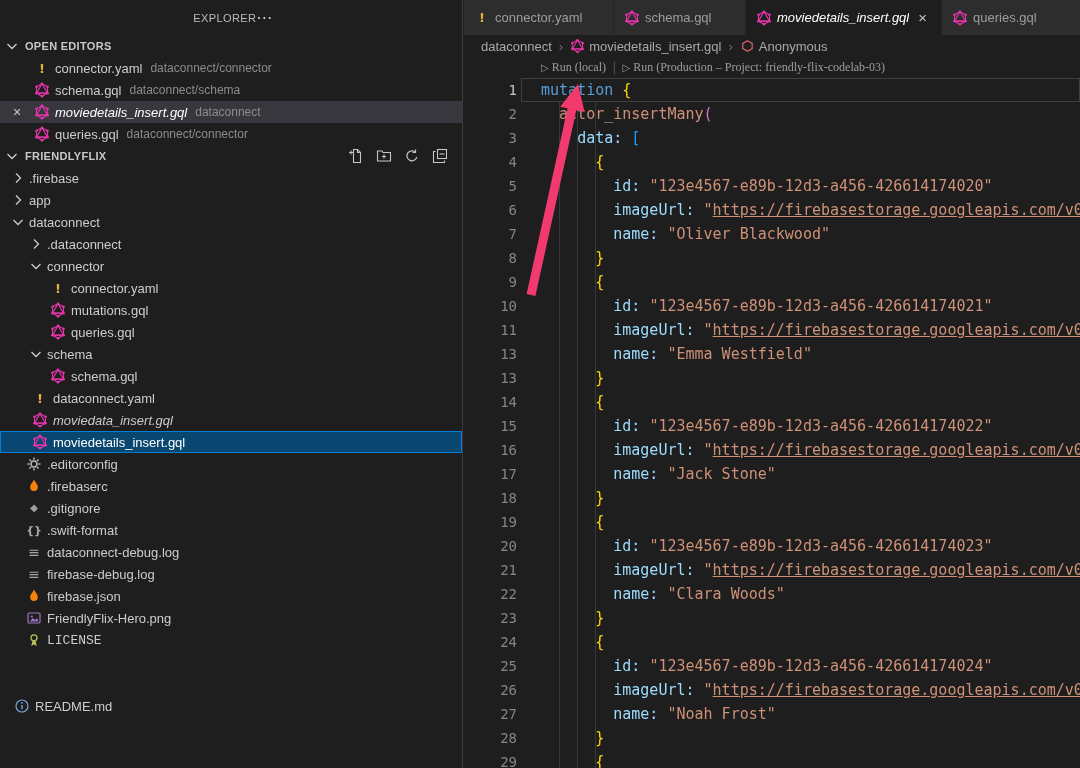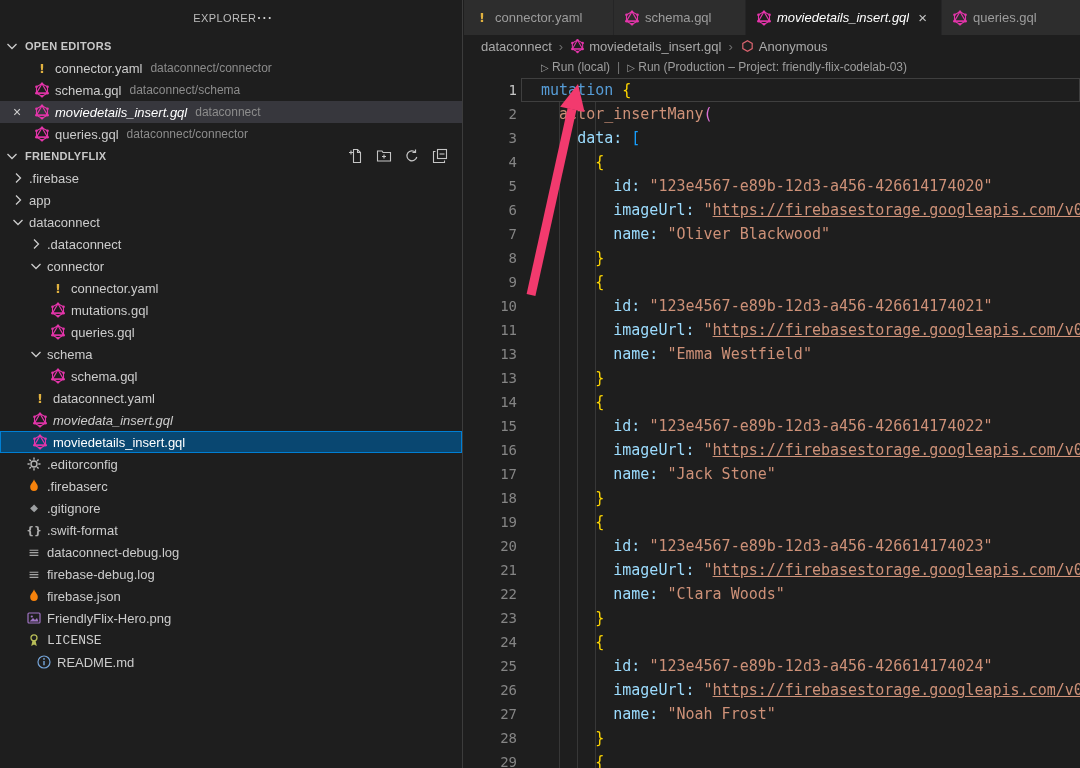--- a/index.html
+++ b/index.html
@@ -39,21 +39,21 @@
   .tab.active{background:#1e1e1e;color:#fff}
   .tlabel{overflow:hidden;text-overflow:ellipsis;white-space:nowrap}
   .tclose{margin-left:9px;font-size:15px;color:#c5c5c5}
   .breadcrumb{height:22px;display:flex;align-items:center;padding-left:17px;font-size:13px;
     color:#a9a9a9;flex:none;gap:7px;background:#1e1e1e}
   .bc-item{display:flex;align-items:center;gap:4px}
   .bc-item .icw{margin-right:0;width:15px;height:15px}
   .bc-sep{color:#6e6e6e}
   .code{position:relative;flex:1;overflow:hidden;font-family:"DejaVu Sans Mono",monospace;font-size:15px}
   .codelens{height:21px;line-height:20px;padding-left:77px;font-size:12px;color:#9d9d9d;
-    font-family:Liberation Sans, sans-serif;white-space:nowrap}
+    font-family:Liberation Serif, serif;white-space:nowrap}
   .cl-link{cursor:pointer}
   .play{font-size:10px}
   .cl-sep{margin:0 7px;color:#777}
   .lines{position:relative}
   .line{display:flex;height:24px;line-height:24px;position:relative}
   .ln{width:53px;text-align:right;color:#858585;flex:none;font-size:14px}
   .lt{padding-left:24px;white-space:pre;flex:1;min-width:0;overflow:hidden}
   .line.cur .ln{color:#c6c6c6}
   .line.cur::after{content:"";position:absolute;left:57px;right:0;top:0;bottom:0;
     border:1px solid #3f3f3f;pointer-events:none}
@@ -418,21 +418,21 @@
         </div>
         <div class="row tree-row" style="padding-left: 26px; font-family: Liberation Mono, monospace;">
           <span class="icw">
             <svg viewBox="0 0 16 16">
               <circle cx="8" cy="5.8" r="3" fill="none" stroke="#b8bd58" stroke-width="1.3"></circle>
               <path d="M6.6 8.2L5.2 14L8 12.5L10.8 14L9.4 8.2" fill="#b8bd58"></path>
             </svg>
           </span>
           <span class="lbl">LICENSE</span>
         </div>
-        <div class="row tree-row" style="padding-left: 36px;">
+        <div class="row tree-row" style="padding-left: 14px; margin-top: 44px;">
           <span class="icw">
             <svg viewBox="0 0 16 16">
               <circle cx="8" cy="8" r="6" fill="none" stroke="#75a4d8" stroke-width="1.2"></circle>
               <path d="M8 7V11.3" stroke="#75a4d8" stroke-width="1.4"></path>
               <circle cx="8" cy="4.9" r="0.9" fill="#75a4d8"></circle>
             </svg>
           </span>
           <span class="lbl">README.md</span>
         </div>
       </div>

